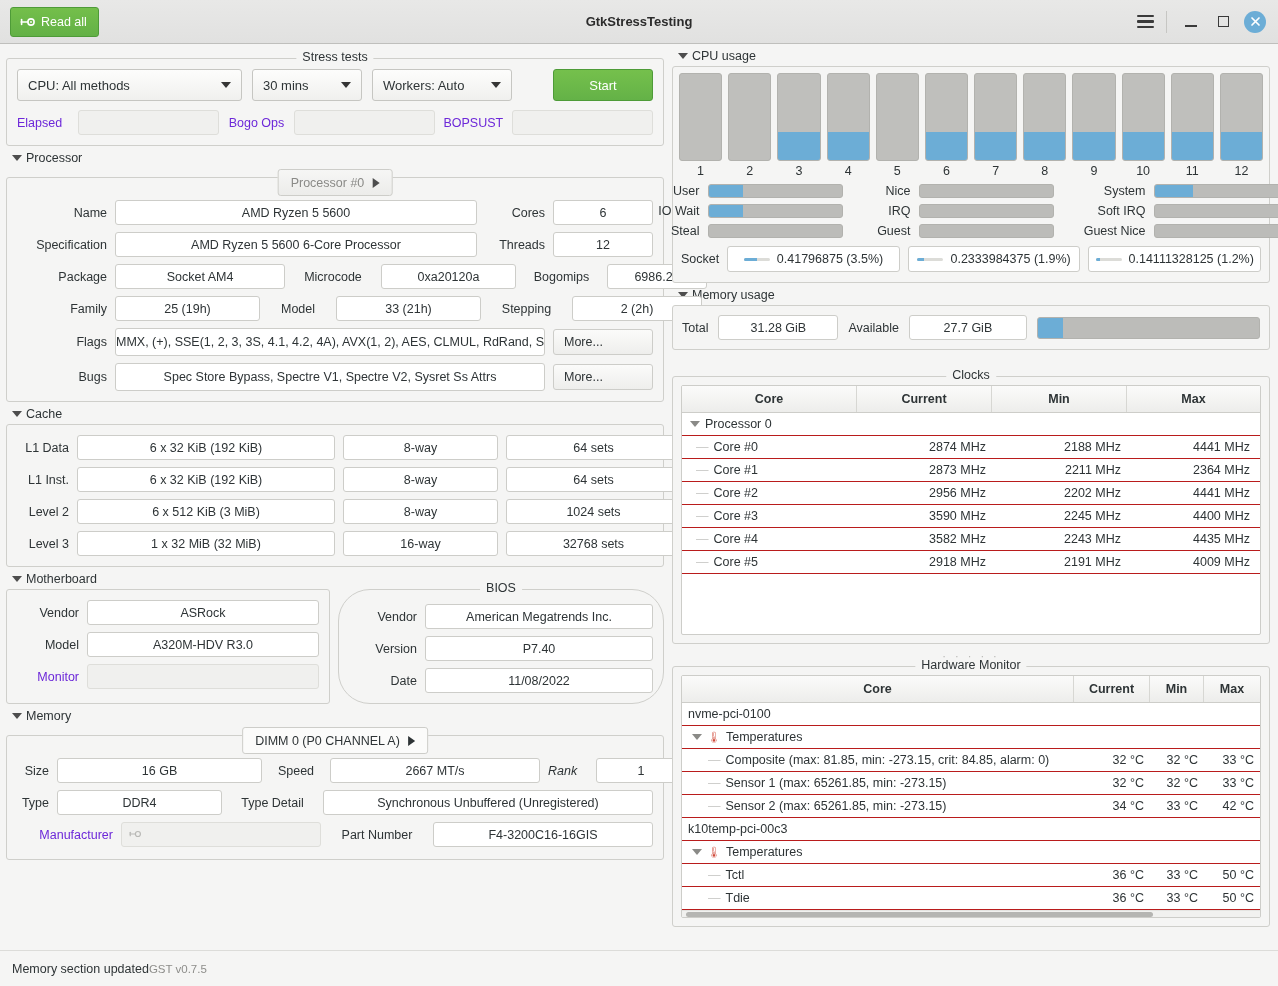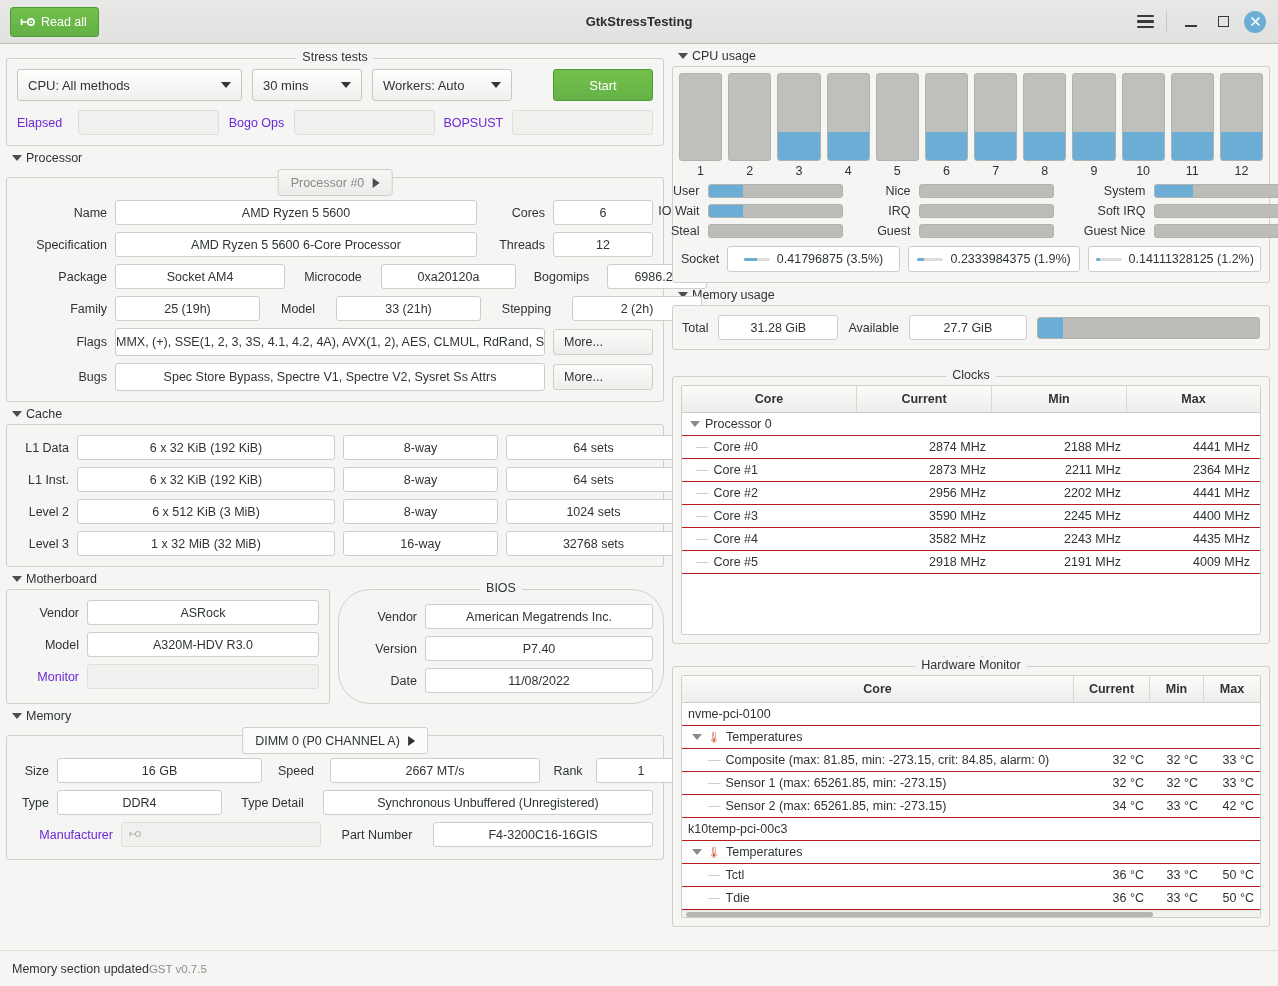--- a/index.html
+++ b/index.html
@@ -353,21 +353,21 @@
             <span>DIMM 0 (P0 CHANNEL A)</span>
             <span style="width:0;height:0;border-top:5px solid transparent;border-bottom:5px solid transparent;border-left:7px solid #2e3436;"></span>
           </div>
         </div>
 
         <div class="grid" style="grid-template-columns:32px 205px 52px 210px 40px 90px;">
           <span class="lbl" style="text-align:right;">Size</span>
           <div class="entry">16 GB</div>
           <span class="lbl" style="text-align:center;">Speed</span>
           <div class="entry">2667 MT/s</div>
-          <span class="lbl" style="text-align:center;">Rank</span>
+          <span class="lbl" style="font-style:italic;">Rank</span>
           <div class="entry">1</div>
         </div>
         <div class="grid" style="grid-template-columns:32px 165px 85px 1fr;margin-top:7px;">
           <span class="lbl" style="text-align:right;">Type</span>
           <div class="entry">DDR4</div>
           <span class="lbl" style="text-align:center;">Type Detail</span>
           <div class="entry">Synchronous Unbuffered (Unregistered)</div>
         </div>
         <div class="grid" style="grid-template-columns:96px 200px 96px 1fr;margin-top:7px;">
           <span class="lbl dim" style="text-align:right;">Manufacturer</span>

